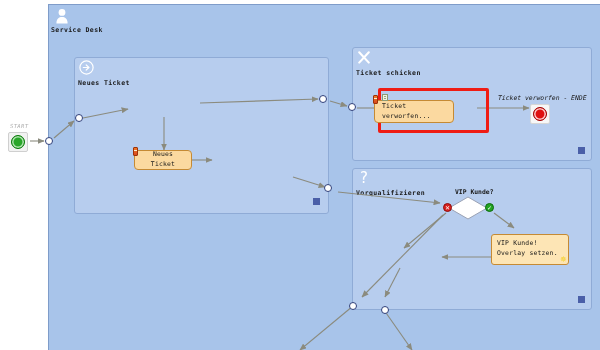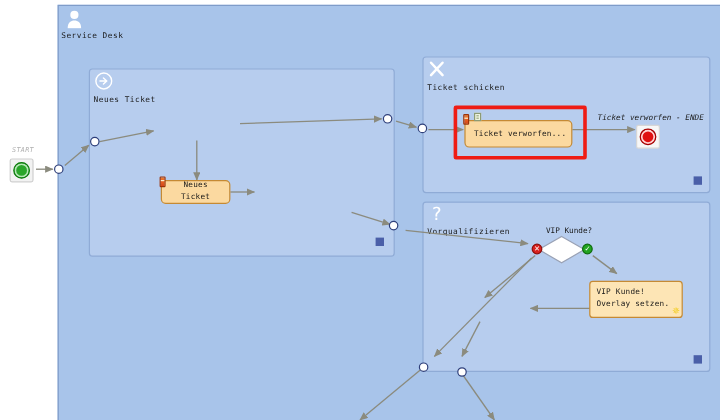--- a/index.html
+++ b/index.html
@@ -7,21 +7,21 @@
        font-family:"DejaVu Sans Mono","Liberation Mono",monospace;}
   #stage{position:relative;width:600px;height:350px;background:#fff;}
   svg.layer{position:absolute;left:0;top:0;width:600px;height:350px;}
   .abs{position:absolute;}
 
   
   .pool{background:#a8c4ea;border:1px solid #7f9cc9;}
   .subproc{background:#b7cdee;border:1px solid #8fabd6;border-radius:3px;}
 
   .lane-title{font-family:"DejaVu Sans Mono","Liberation Mono",monospace;
-              font-size:6.5px;font-weight:normal;color:#1a1a1a;letter-spacing:.4px;
+              font-size:6.5px;font-weight:bold;color:#1a1a1a;letter-spacing:.4px;
               white-space:nowrap;}
 
   
   .task{background:#fbd9a0;border:1px solid #c58a34;border-radius:4px;
         box-sizing:border-box;display:flex;align-items:center;
         justify-content:center;text-align:center;
         font-size:6.4px;color:#181818;line-height:1.5;
         padding:2px 4px;letter-spacing:.2px;}
   .task.lefttext{justify-content:flex-start;text-align:left;}
   .note{background:#fde5b5;border:1px solid #c58a34;border-radius:3px;
@@ -181,32 +181,32 @@
   <div class="port" style="left:381px;top:306px;"></div>
 
 
   <div class="task abs" style="left:134px;top:150px;width:58px;height:20px;">
     <span class="pin" style="left:-2px;top:-4px;"></span>
     <span>Neues Ticket</span>
   </div>
 
 
   <div class="selbox" style="left:378px;top:88px;width:111px;height:45px;"></div>
-  <div class="task abs lefttext" style="left:387px;top:100px;width:90px;height:23px;">
+  <div class="task abs lefttext" style="left:374px;top:100px;width:80px;height:23px;">
     <span class="pin" style="left:-2px;top:-6px;"></span>
     <span class="docicon" style="left:7px;top:-7px;"></span>
     <span style="padding-left:3px;">Ticket verworfen...</span>
   </div>
 
   <div class="endlabel" style="left:498px;top:94px;font-style:italic;">Ticket verworfen - ENDE</div>
   <div class="endnode" style="left:530px;top:104px;">
     <span class="ring"></span>
   </div>
 
-  <div class="gwlabel" style="left:455px;top:188px;">VIP Kunde?</div>
+  <div class="gwlabel" style="left:455px;top:188px;font-weight:bold;">VIP Kunde?</div>
   <div class="gw" style="left:448px;top:196px;">
     <svg viewBox="0 0 40 24" width="40" height="24">
       <path d="M20,1 L39,12 L20,23 L1,12 Z" fill="#ffffff" stroke="#9aa2b5" stroke-width="1"></path>
     </svg>
   </div>
   <div class="dot red" style="left:443px;top:203px;">✕</div>
   <div class="dot green" style="left:485px;top:203px;">✓</div>
 
 
   <div class="note abs" style="left:491px;top:234px;width:78px;height:31px;">

